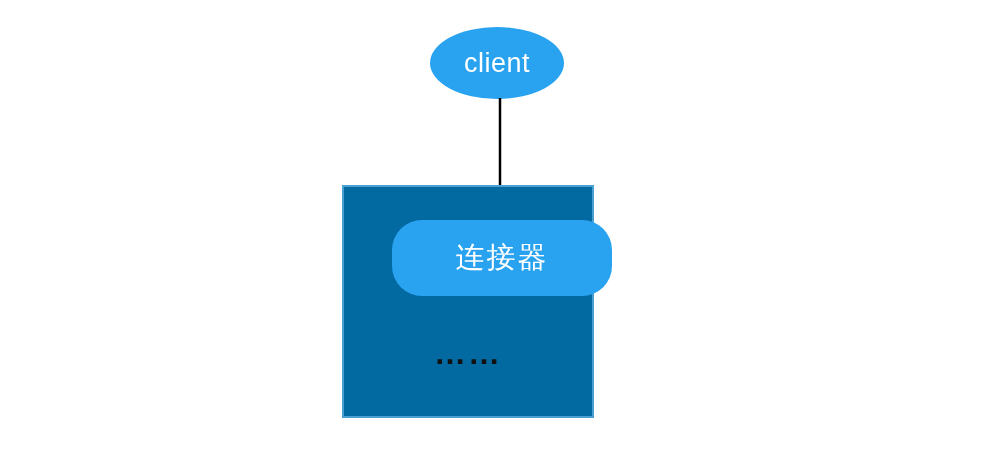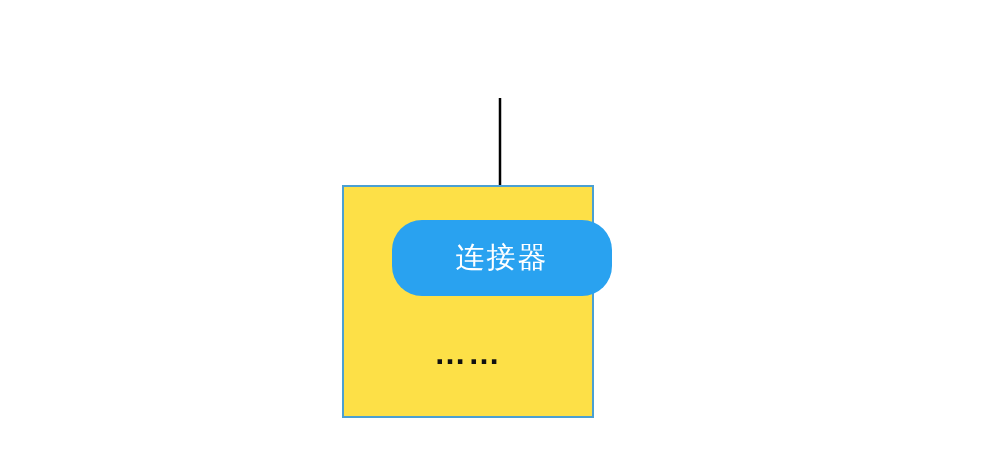--- a/index.html
+++ b/index.html
@@ -40,21 +40,21 @@
     height: 130px;
   }
   .container-box {
     position: absolute;
     left: 342px;
     top: 185px;
     width: 252px;
     height: 233px;
     box-sizing: border-box;
     border: 2px solid var(--container-border, #4ba0d2);
-    background: #fde047;
+    background: #0369a1;
   }
   .connector-pill {
     position: absolute;
     left: 48px;
     top: 33px;
     width: 220px;
     height: 76px;
     border-radius: 30px;
     background: var(--node-fill, #29a2f0);
     display: flex;
@@ -77,20 +77,23 @@
     color: #111111;
     letter-spacing: 2px;
     line-height: 36px;
   }
 </style>
 </head>
 <body>
 
 <div class="canvas">
 
+  <div class="client-ellipse">
+    <span class="label">client</span>
+  </div>
 
   <svg class="arrow" viewBox="0 0 22 130">
     <line x1="11" y1="0" x2="11" y2="114" stroke-width="2.5" stroke="#000000"></line>
     <polygon points="11,129 2,110 20,110" fill="#000000"></polygon>
   </svg>
 
   <div class="container-box">
     <div class="connector-pill">
       <span class="label">连接器</span>
     </div>

